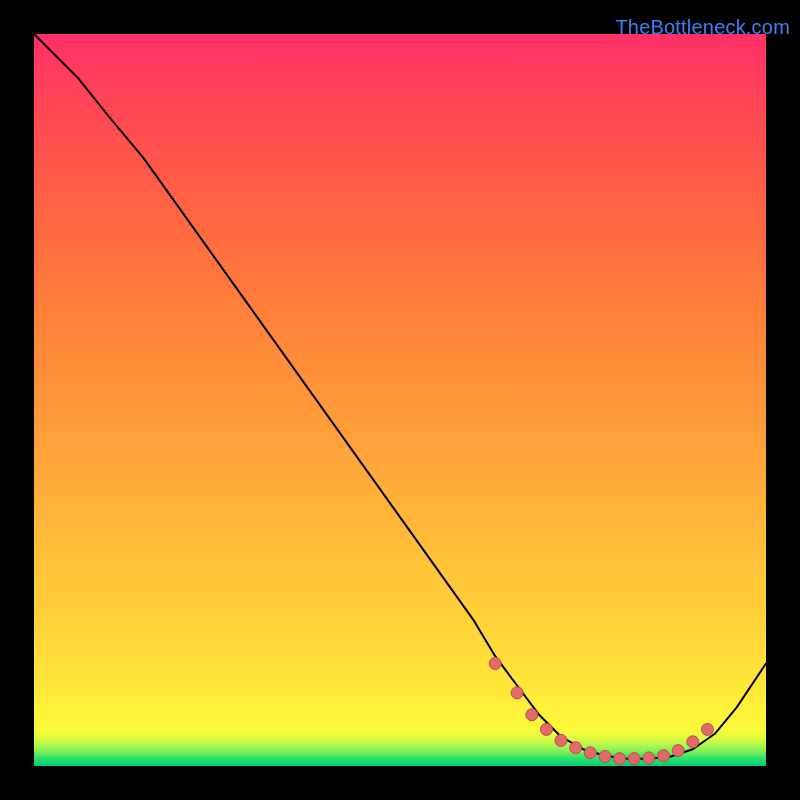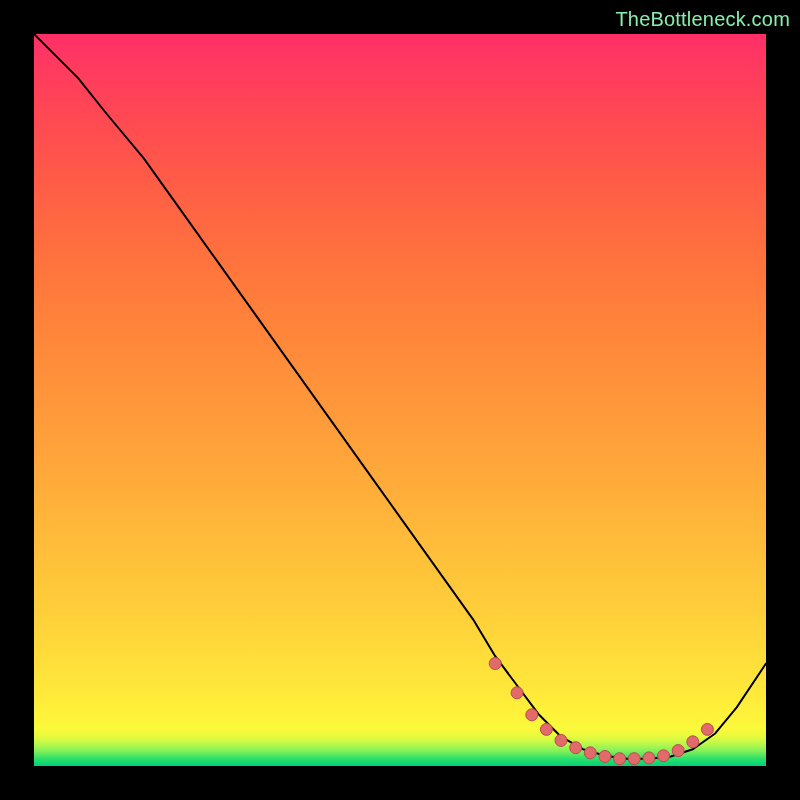--- a/index.html
+++ b/index.html
@@ -12,23 +12,23 @@
     font-family: Arial, Helvetica, sans-serif;
   }
   .frame {
     position: relative;
     width: 800px;
     height: 800px;
     background: #000;
   }
   .watermark {
     position: absolute;
-    top: 8px;
+    top: 16px;
     right: 10px;
-    color: #86efac;
+    color: #3b82f6;
     font-size: 20px;
     font-weight: 500;
     letter-spacing: 0.2px;
     user-select: none;
   }
   .plot {
     position: absolute;
     left: 34px;
     top: 34px;
     width: 732px;

